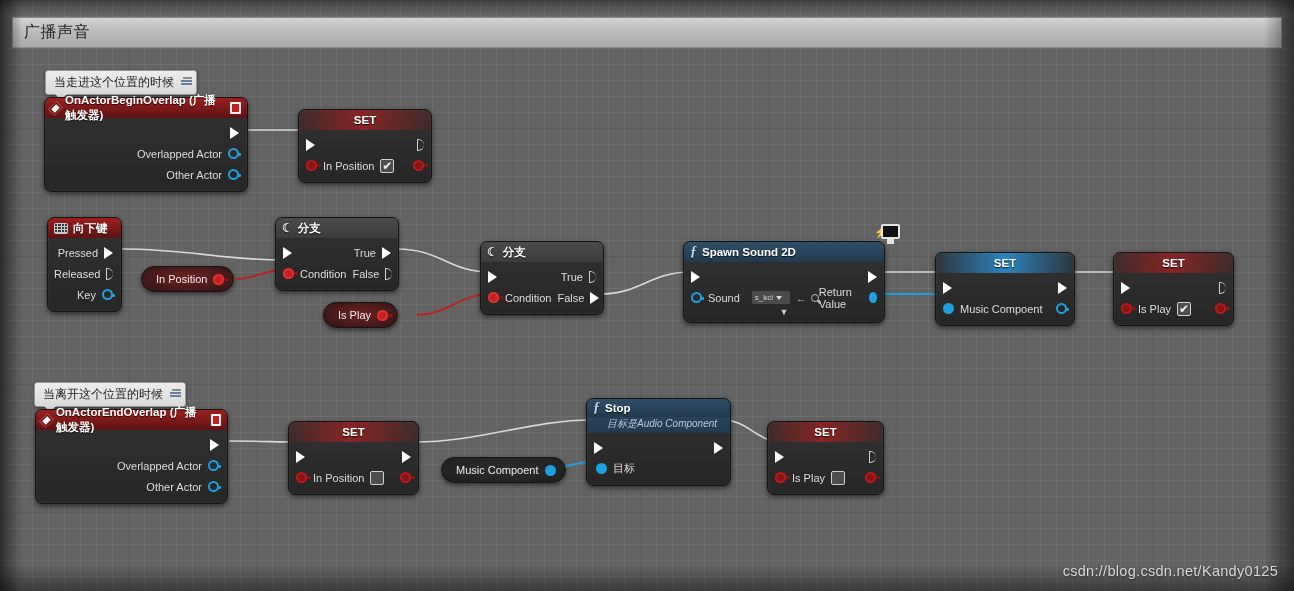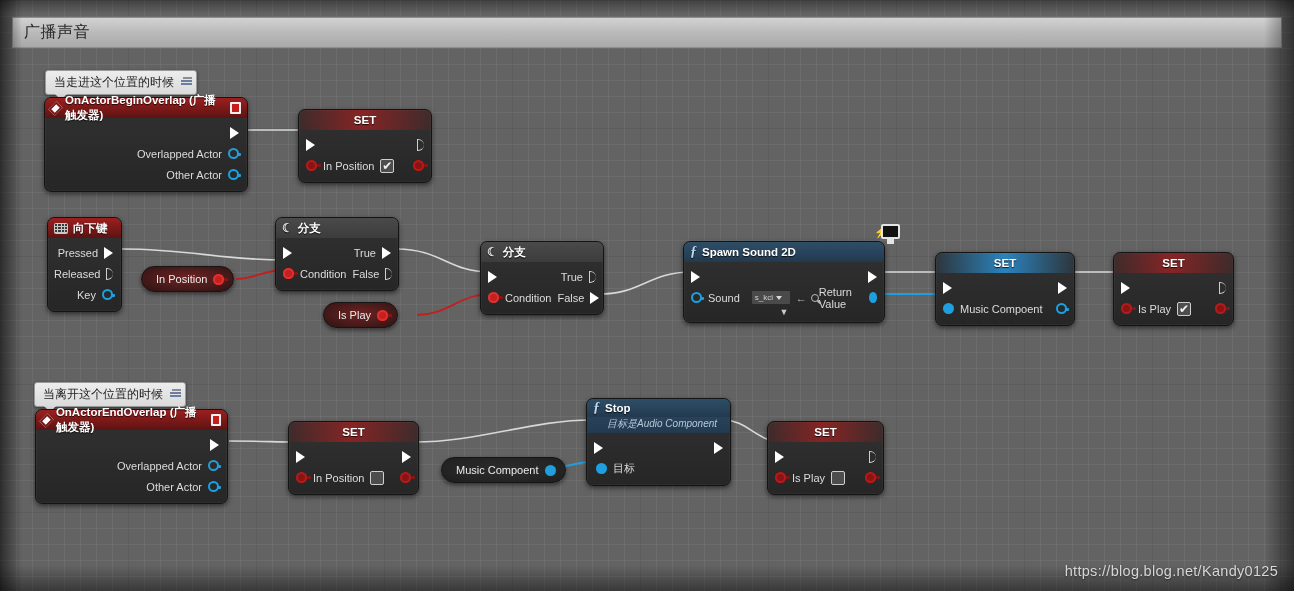--- a/index.html
+++ b/index.html
@@ -561,14 +561,14 @@
           <span class="lbl">Is Play</span>
           <span class="checkbox"></span>
         </span>
         <span class="pin-b"></span>
       </div>
     </div>
   </div>
 
   <div class="vignette"></div>
 
-  <div class="watermark">https://blog.blog.net/Kandy0125</div>
+  <div class="watermark">csdn://blog.csdn.net/Kandy0125</div>
 </div>
 
 </body></html>

